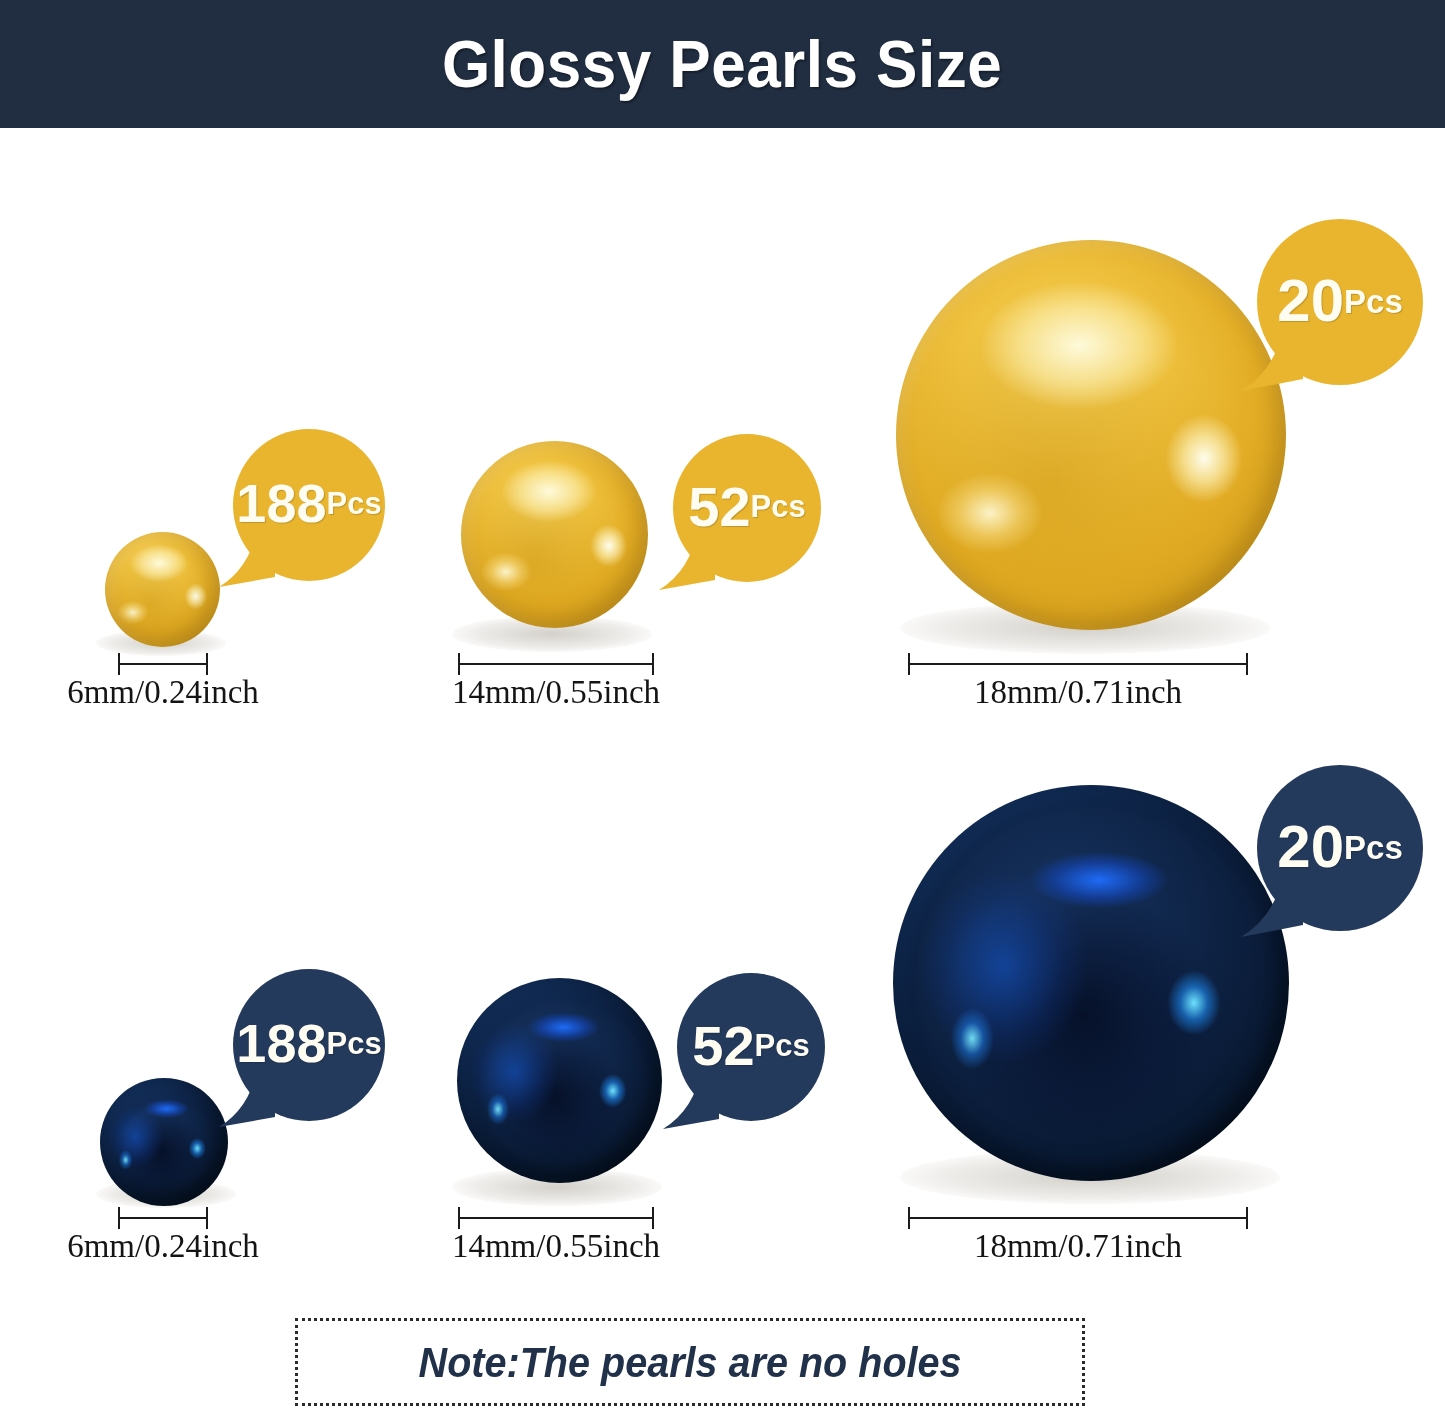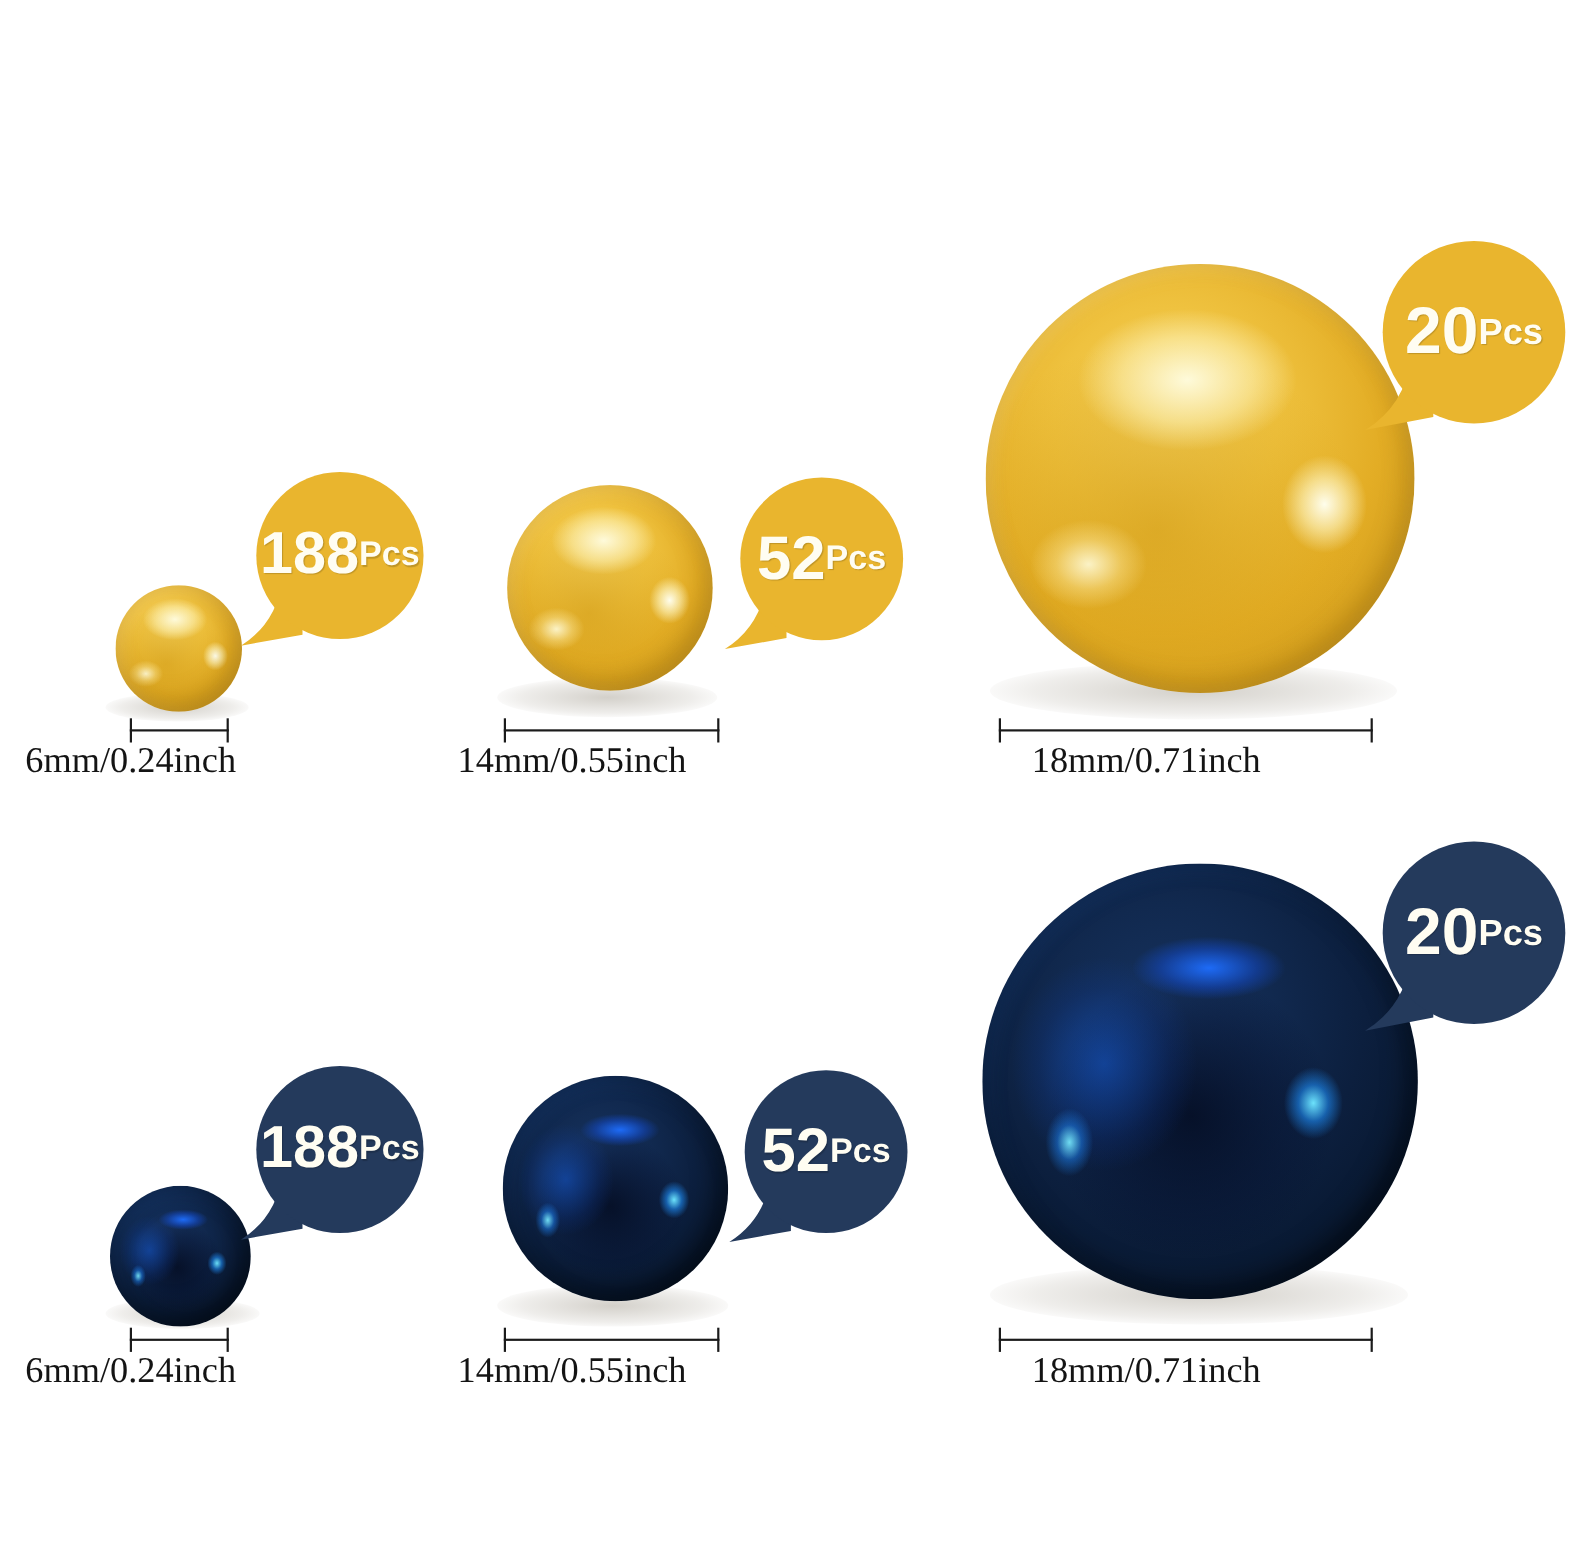--- a/index.html
+++ b/index.html
@@ -95,20 +95,21 @@
     background: #1b1b1b; transform: translateY(-50%);
   }
   .caliper .cap.left { left: 0; }
   .caliper .cap.right { right: 0; }
   .size-label {
     position: absolute;
     font-family: "Liberation Serif", serif;
     font-size: 33px;
     color: #141414;
     white-space: nowrap;
+    text-align: center;
   }
 
   
   .note-box {
     position: absolute;
     left: 295px; top: 1318px; width: 790px; height: 88px;
     border: 3px dotted #2b2b2b;
     display: flex; align-items: center; justify-content: center;
     background: #ffffff;
   }
@@ -120,20 +121,23 @@
     color: #22314a;
     transform: scaleX(0.92);
     white-space: nowrap;
   }
 </style>
 </head>
 <body>
 
 <div class="page">
 
+  <div class="header">
+    <div class="header-title">Glossy Pearls Size</div>
+  </div>
 
   <div>
 
     <div class="pearl-shadow" style="left:96px; top:630px; width:130px; height:26px;"></div>
     <div class="pearl gold" style="left:105px; top:532px; width:115px; height:115px;"></div>
 
     <div class="badge gold" style="left:233px; top:429px; width:152px; height:152px;">
       <svg class="tail" style="left:-16px; top:92px; width:70px; height:70px;" viewBox="0 0 70 70">
         <path d="M 58 2 L 58 56 L 2 66 Q 34 46 40 6 Z" fill="#e9b52e"></path>
       </svg>
@@ -259,14 +263,17 @@
     </div>
 
     <div class="caliper" style="left:908px; top:1206px; width:340px; height:24px;">
       <div class="bar"></div>
       <div class="cap left"></div>
       <div class="cap right"></div>
     </div>
     <div class="size-label" style="left:938px; top:1228px; width:280px;">18mm/0.71inch</div>
   </div>
 
+  <div class="note-box">
+    <span class="note-text">Note:The pearls are no holes</span>
+  </div>
 
 </div>
 
 </body></html>

